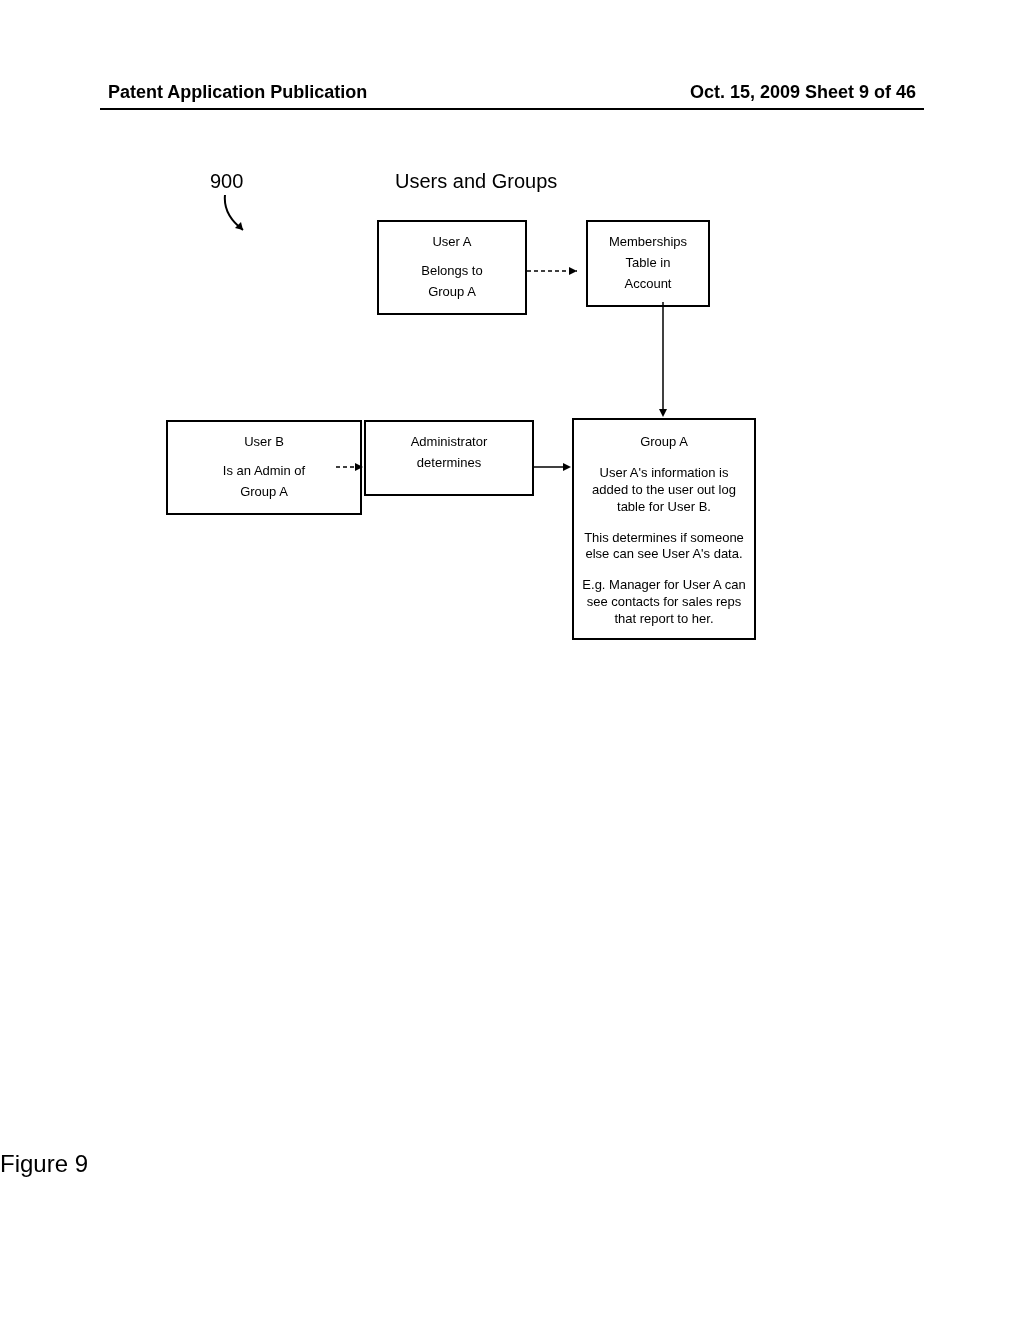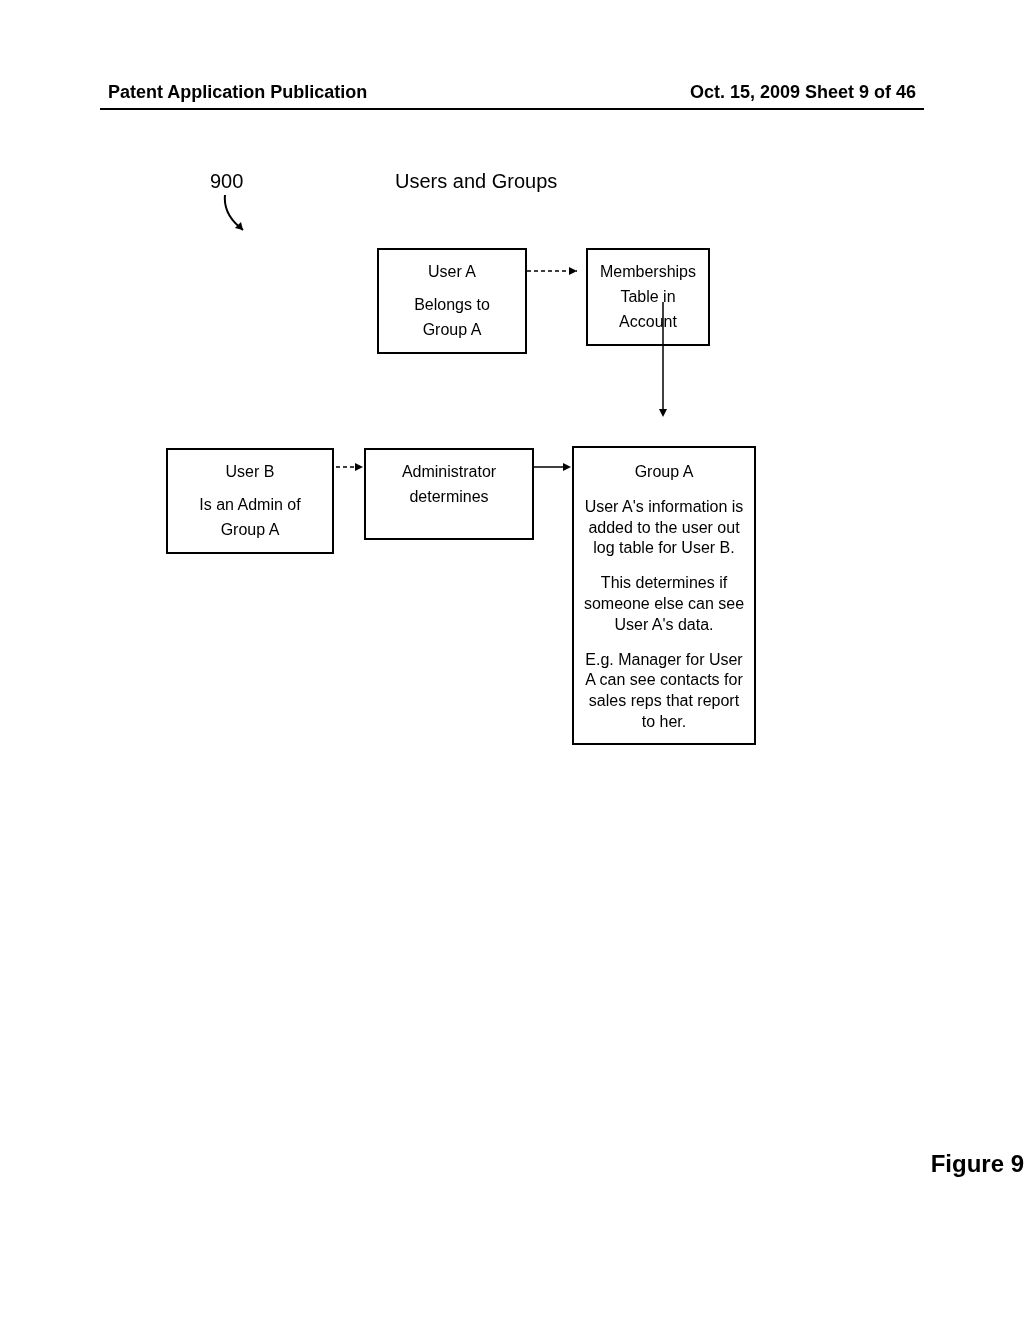--- a/index.html
+++ b/index.html
@@ -66,69 +66,67 @@
     .ref-arrow {
       position: absolute;
       top: 65px;
       left: 215px;
     }
     .box {
       position: absolute;
       border: 2px solid #000;
       padding: 8px;
       text-align: center;
-      font-size: 16px;
+      font-size: 13px;
       background: #fff;
-      margin-top: 28px;
     }
     .box p {
       margin: 4px 0;
       line-height: 1.3;
     }
     .box-user-a {
       top: 90px;
       left: 377px;
       width: 150px;
     }
     .box-memberships {
       top: 90px;
       left: 586px;
       width: 124px;
     }
     .box-user-b {
       top: 290px;
       left: 166px;
-      width: 168px;
+      width: 196px;
     }
     .box-admin {
       top: 290px;
       left: 364px;
       width: 170px;
-      height: 92px;
+      height: 76px;
     }
     .box-group-a {
       top: 288px;
       left: 572px;
       width: 184px;
       padding: 10px 8px;
     }
     .box-group-a .para {
       margin-bottom: 14px;
     }
     .box-group-a .para:last-child {
       margin-bottom: 0;
     }
     .figure-label {
       position: absolute;
       top: 1150px;
       left: 0;
       right: 0;
-      text-align: right;
+      text-align: left;
       font-size: 24px;
-      font-weight: bold;
     }
     svg {
       position: absolute;
     }
   </style>
 </head>
 <body>
 
 <div class="header">
   <div class="header-left">Patent Application Publication</div>

